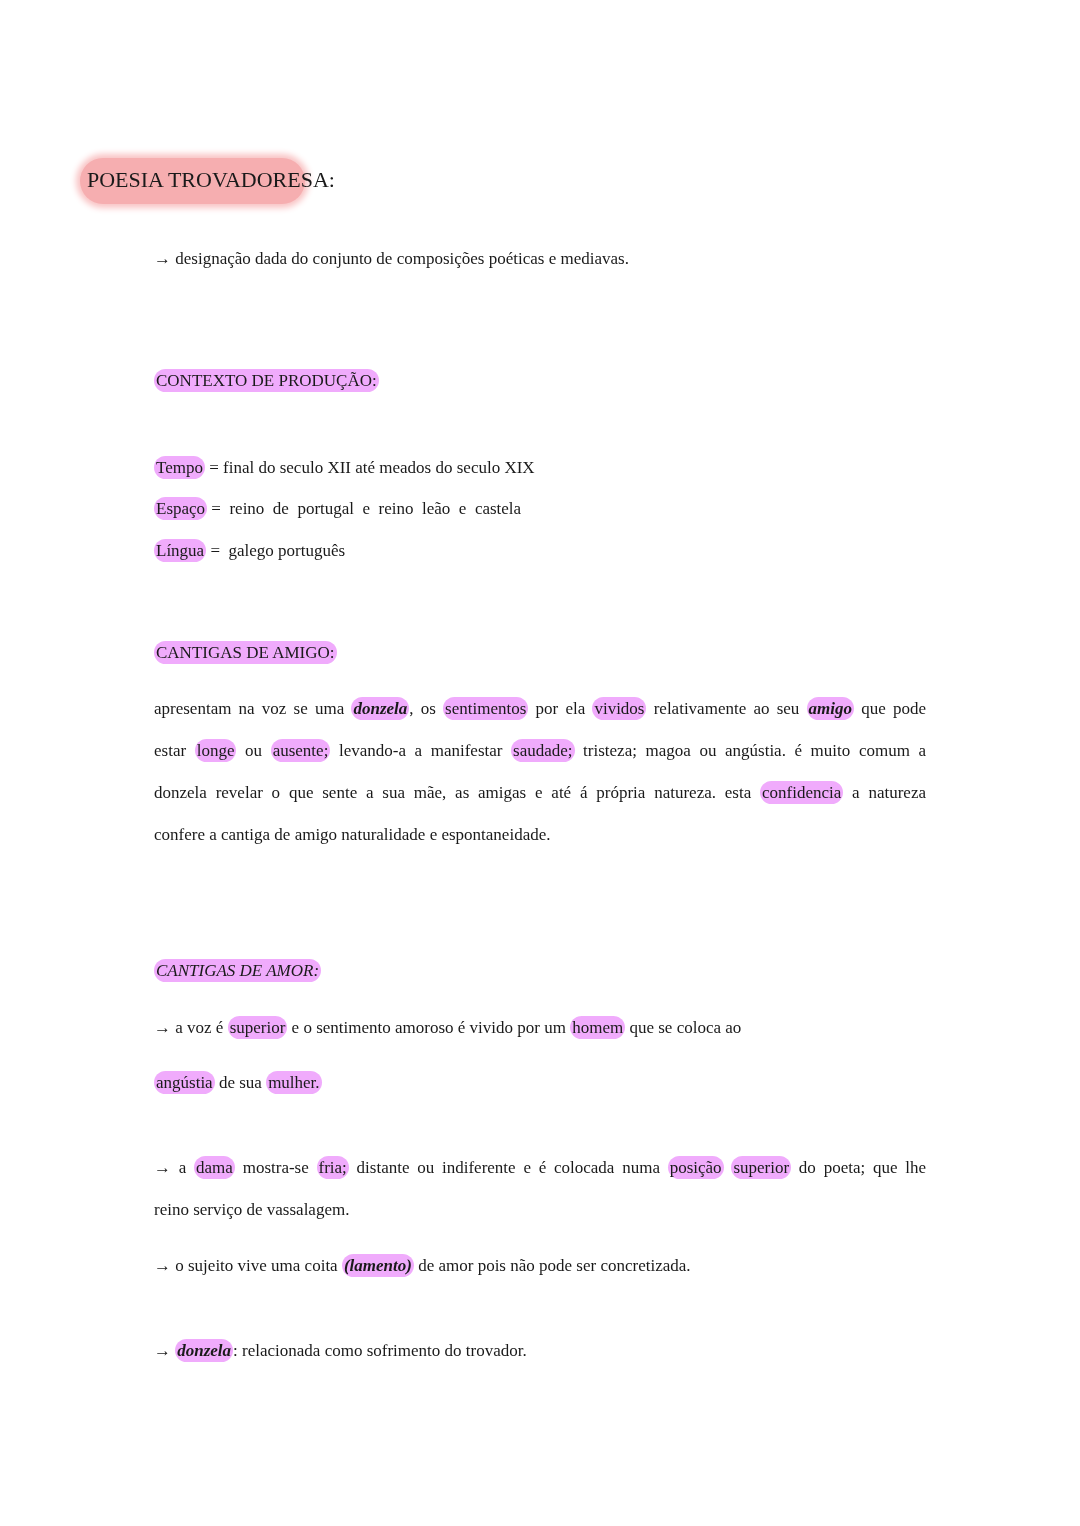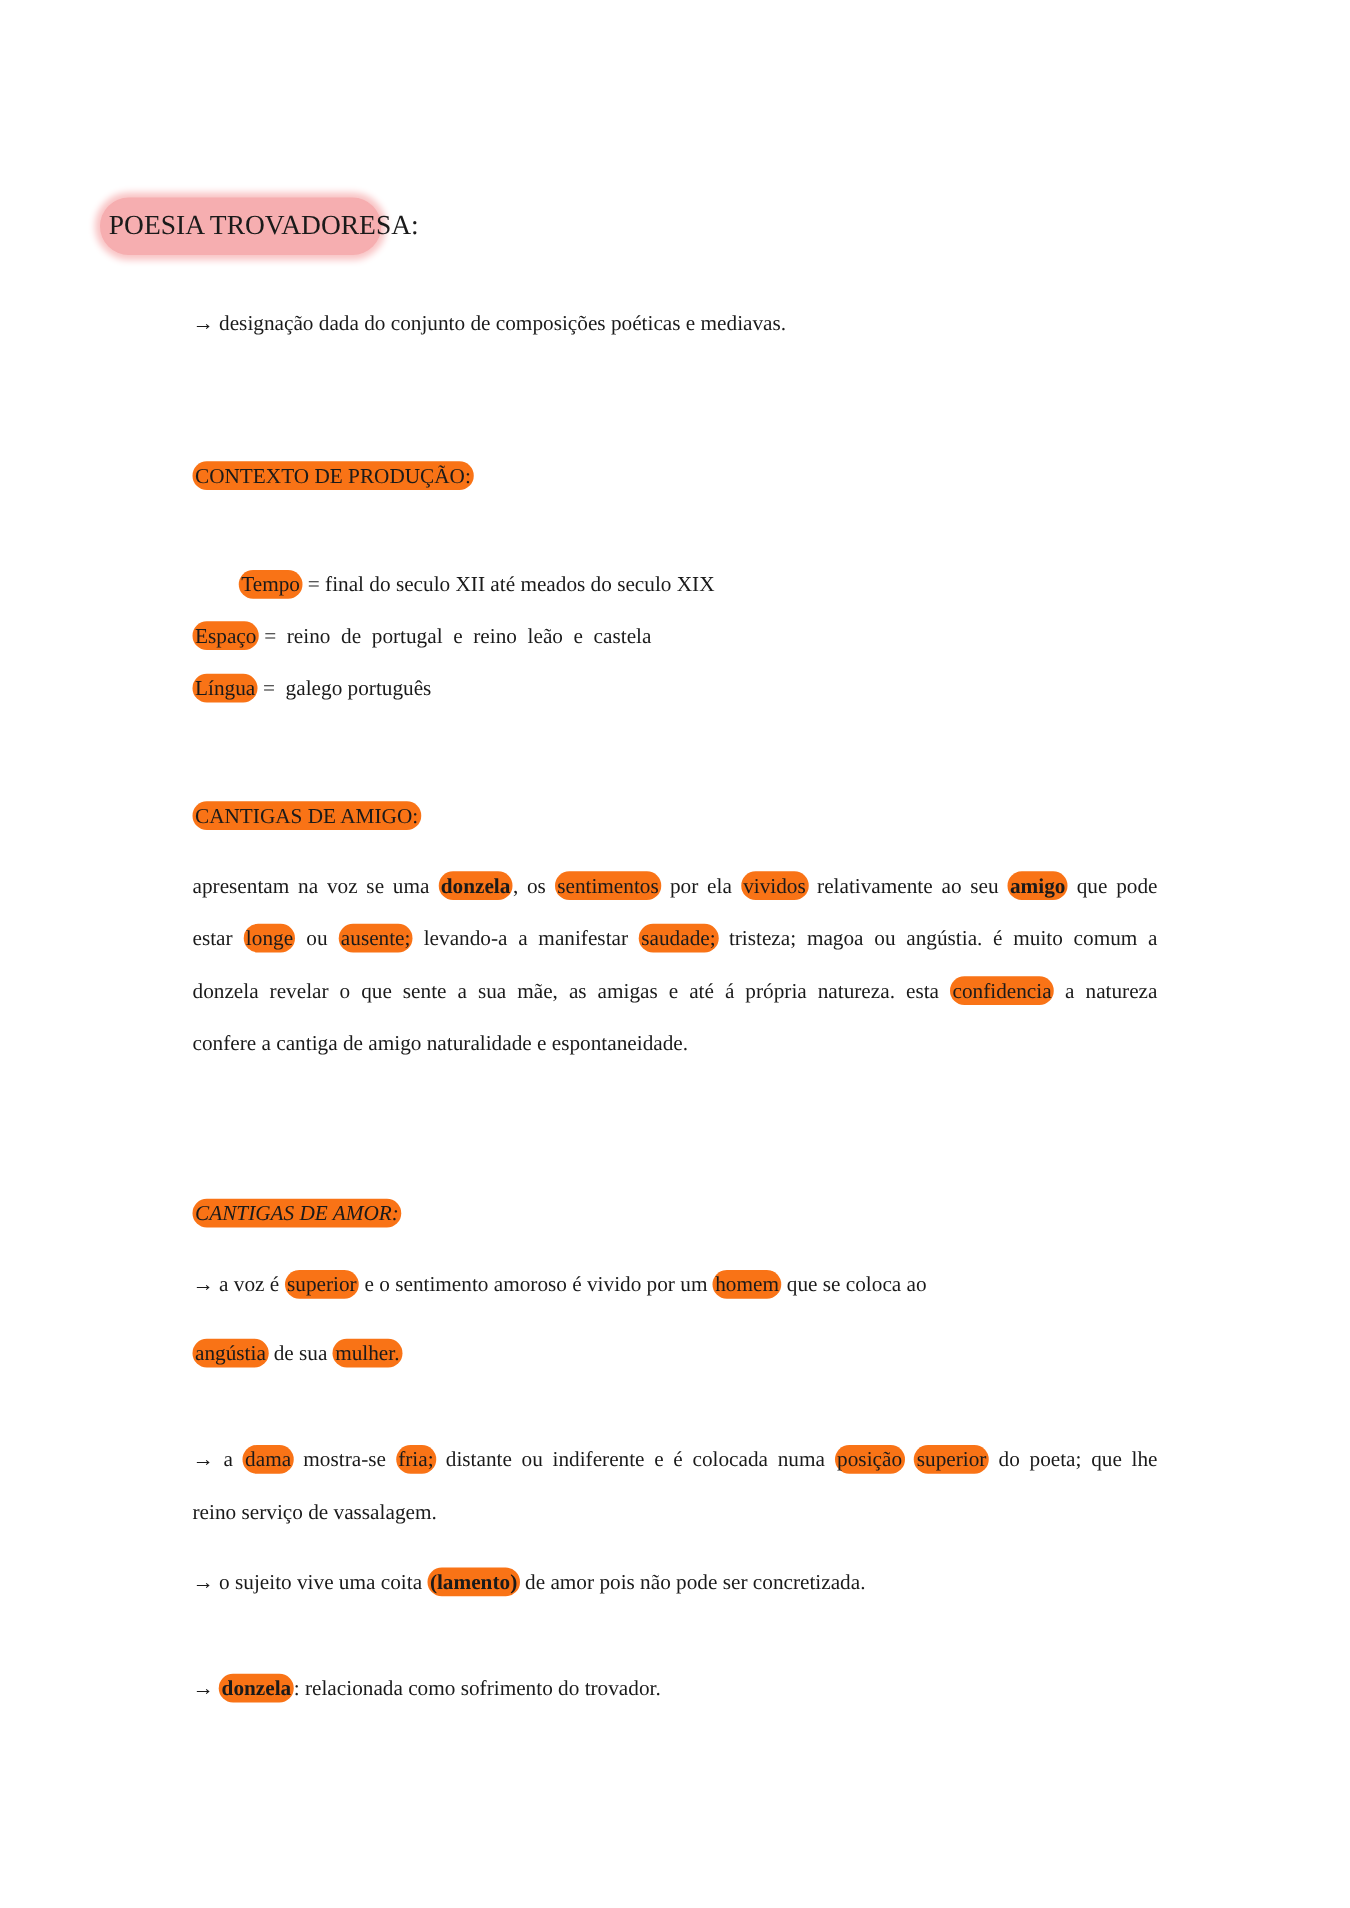--- a/index.html
+++ b/index.html
@@ -3,49 +3,49 @@
 <meta charset="utf-8">
 <style>
   html, body { margin: 0; padding: 0; background: #ffffff; }
   body {
     width: 1080px; height: 1526px; position: relative; overflow: hidden;
     font-family: "Liberation Serif", "DejaVu Serif", serif;
     color: #1a1a1a; font-size: 17px;
   }
   .blk { position: absolute; left: 154px; white-space: nowrap; }
   .hl {
-    background: #f97316; border-radius: 12px; padding: 2px 2px;
+    background: #f0abfc; border-radius: 12px; padding: 2px 2px;
   }
   .title-wrap { position: absolute; left: 80px; top: 158px; }
   .title-blob {
     position: absolute; left: 0; top: 0; width: 225px; height: 46px;
     background: #f6aeb0; border-radius: 24px;
     box-shadow: 0 0 6px 4px #f9c3c4;
     filter: blur(0.5px);
   }
   .title-text { position: relative; display: block; padding: 9px 0 0 7px; font-size: 22px; letter-spacing: 0; }
   .just { white-space: normal; width: 772px; text-align: justify; text-align-last: justify; }
-  b { font-weight: bold; }
+  b { font-weight: bold; font-style: italic; }
 </style>
 </head>
 <body>
 
 <div class="title-wrap">
   <div class="title-blob"></div>
   <span class="title-text">POESIA TROVADORESA:</span>
 </div>
 
 <div class="blk" style="top:233px;margin-top:16px;">
   <span>→</span>
   <span>designação dada do conjunto de composições poéticas e mediavas.</span>
 </div>
 
 <div class="blk" style="top:371px;"><span class="hl">CONTEXTO DE PRODUÇÃO:</span></div>
 
-<div class="blk" style="top:458px;margin-left:37px;"><span class="hl">Tempo</span> <span>= final do seculo XII até meados do seculo XIX</span></div>
+<div class="blk" style="top:458px;"><span class="hl">Tempo</span> <span>= final do seculo XII até meados do seculo XIX</span></div>
 <div class="blk" style="top:499px; white-space:pre;"><span class="hl">Espaço</span> <span>=  reino  de  portugal  e  reino  leão  e  castela</span></div>
 <div class="blk" style="top:541px; white-space:pre;"><span class="hl">Língua</span> <span>=  galego português</span></div>
 
 <div class="blk" style="top:643px;"><span class="hl">CANTIGAS DE AMIGO:</span></div>
 
 <div class="blk just" style="top:699px;"><span>apresentam na voz se uma </span><b class="hl">donzela</b><span>, os </span><span class="hl">sentimentos</span><span> por ela </span><span class="hl">vividos</span><span> relativamente ao seu </span><b class="hl">amigo</b><span> que pode</span></div>
 <div class="blk just" style="top:741px;"><span>estar </span><span class="hl">longe</span><span> ou </span><span class="hl">ausente;</span><span> levando-a a manifestar </span><span class="hl">saudade;</span><span> tristeza; magoa ou angústia. é muito comum a</span></div>
 <div class="blk just" style="top:783px;"><span>donzela revelar o que sente a sua mãe, as amigas e até á própria natureza. esta </span><span class="hl">confidencia</span><span> a natureza</span></div>
 <div class="blk" style="top:825px;">confere a cantiga de amigo naturalidade e espontaneidade.</div>
 

